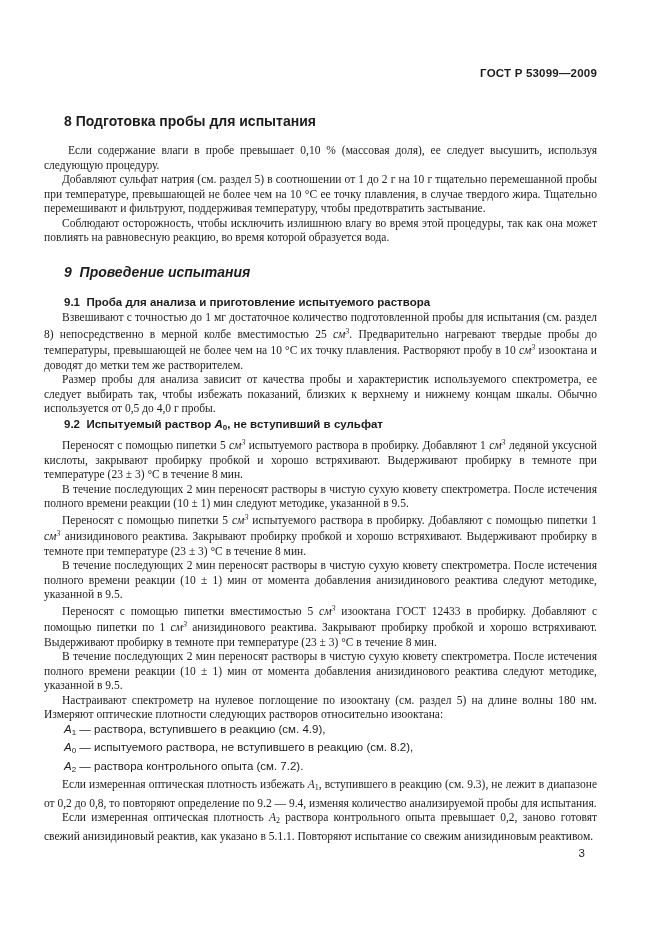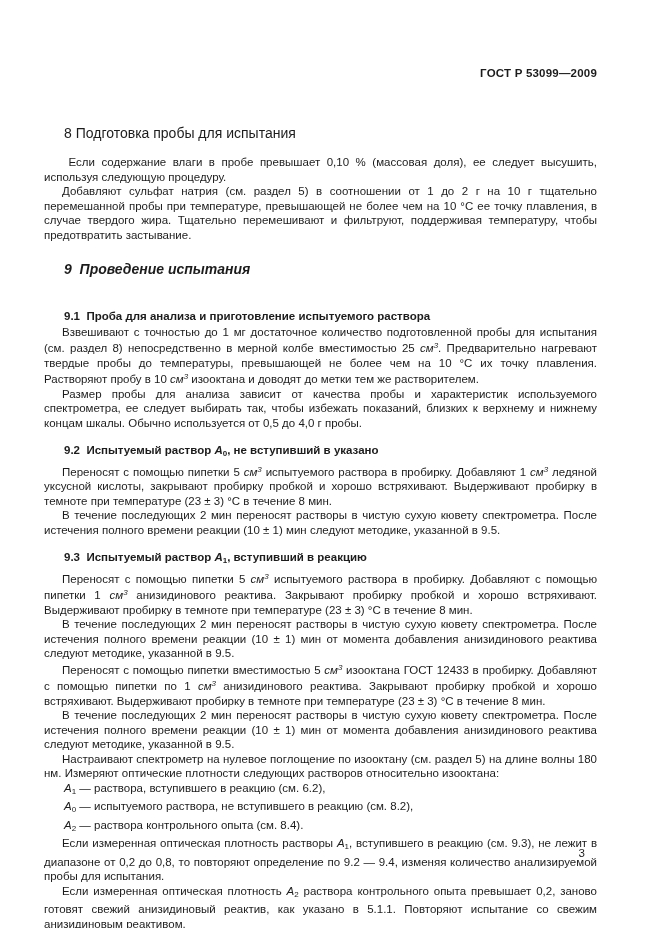--- a/index.html
+++ b/index.html
@@ -30,38 +30,39 @@
     position: absolute;
     top: 113px;
     left: 44px;
     width: 553px;
     font-size: 11.5px;
     line-height: 14.5px;
   }
   .blk-h1 {
     font-size: 14px;
     line-height: 17px;
-    font-weight: normal;
-    margin: 12px 0 13px 20px;
+    font-weight: bold;
+    margin: 0 0 13px 20px;
   }
   .blk-h1i {
     font-size: 14px;
     line-height: 17px;
     font-weight: bold;
     font-style: italic;
-    margin: 19px 0 31px 20px;
+    margin: 19px 0 14px 20px;
   }
   .blk-h2 {
     font-weight: bold;
-    margin: 13px 0 1px 20px;
+    margin: 1px 0 1px 20px;
   }
   .blk-p {
     margin: 0;
     text-align: justify;
     text-indent: 18px;
+    font-family: Liberation Serif, serif;
   }
   .blk-li {
     margin: 0 0 0 20px;
   }
   .sg-i { font-style: italic; }
   .sg-sup {
     font-size: 8px;
     vertical-align: 4px;
   }
   .sg-sub {
@@ -80,34 +81,34 @@
 </head>
 <body>
 
 <div class="page">
   <div class="doc-header">ГОСТ Р 53099—2009</div>
 
   <div class="doc-body">
       <div class="blk-h1"><span>8 Подготовка пробы для испытания</span></div>
       <div class="blk-p"><span>&nbsp;Если содержание влаги в пробе превышает 0,10 % (массовая доля), ее следует высушить, используя следующую процедуру.</span></div>
       <div class="blk-p"><span>Добавляют сульфат натрия (см. раздел 5) в соотношении от 1 до 2 г на 10 г тщательно перемешанной пробы при температуре, превышающей не более чем на 10 °С ее точку плавления, в случае твердого жира. Тщательно перемешивают и фильтруют, поддерживая температуру, чтобы предотвратить застывание.</span></div>
+      <div class="blk-p"><span>Соблюдают осторожность, чтобы исключить излишнюю влагу во время этой процедуры, так как она может повлиять на равновесную реакцию, во время которой образуется вода.</span></div>
       <div class="blk-h1i"><span>9&nbsp; Проведение испытания</span></div>
       <div class="blk-h2"><span>9.1&nbsp; Проба для анализа и приготовление испытуемого раствора</span></div>
       <div class="blk-p"><span>Взвешивают с точностью до 1 мг достаточное количество подготовленной пробы для испытания (см. раздел 8) непосредственно в мерной колбе вместимостью 25 </span><span class="sg-i">см</span><span class="sg-i sg-sup">3</span><span>. Предварительно нагревают твердые пробы до температуры, превышающей не более чем на 10 °С их точку плавления. Растворяют пробу в 10 </span><span class="sg-i">см</span><span class="sg-i sg-sup">3</span><span> изооктана и доводят до метки тем же растворителем.</span></div>
       <div class="blk-p"><span>Размер пробы для анализа зависит от качества пробы и характеристик используемого спектрометра, ее следует выбирать так, чтобы избежать показаний, близких к верхнему и нижнему концам шкалы. Обычно используется от 0,5 до 4,0 г пробы.</span></div>
-      <div class="blk-h2"><span>9.2&nbsp; Испытуемый раствор </span><span class="sg-i">А</span><span class="sg-sub">0</span><span>, не вступивший в указано</span></div>
+      <div class="blk-h2"><span>9.2&nbsp; Испытуемый раствор </span><span class="sg-i">А</span><span class="sg-sub">0</span><span>, не вступивший в сульфат</span></div>
       <div class="blk-p"><span>Переносят с помощью пипетки 5 </span><span class="sg-i">см</span><span class="sg-i sg-sup">3</span><span> испытуемого раствора в пробирку. Добавляют 1 </span><span class="sg-i">см</span><span class="sg-i sg-sup">3</span><span> ледяной уксусной кислоты, закрывают пробирку пробкой и хорошо встряхивают. Выдерживают пробирку в темноте при температуре (23 ± 3) °С в течение 8 мин.</span></div>
       <div class="blk-p"><span>В течение последующих 2 мин переносят растворы в чистую сухую кювету спектрометра. После истечения полного времени реакции (10 ± 1) мин следуют методике, указанной в 9.5.</span></div>
-      <div class="blk-h2"><span>9.3&nbsp; Испытуемый раствор </span><span class="sg-i">А</span><span class="sg-sub">1</span><span>, вступивший в реакцию</span></div>
       <div class="blk-p"><span>Переносят с помощью пипетки 5 </span><span class="sg-i">см</span><span class="sg-i sg-sup">3</span><span> испытуемого раствора в пробирку. Добавляют с помощью пипетки 1 </span><span class="sg-i">см</span><span class="sg-i sg-sup">3</span><span> анизидинового реактива. Закрывают пробирку пробкой и хорошо встряхивают. Выдерживают пробирку в темноте при температуре (23 ± 3) °С в течение 8 мин.</span></div>
       <div class="blk-p"><span>В течение последующих 2 мин переносят растворы в чистую сухую кювету спектрометра. После истечения полного времени реакции (10 ± 1) мин от момента добавления анизидинового реактива следуют методике, указанной в 9.5.</span></div>
       <div class="blk-p"><span>Переносят с помощью пипетки вместимостью 5 </span><span class="sg-i">см</span><span class="sg-i sg-sup">3</span><span> изооктана ГОСТ 12433 в пробирку. Добавляют с помощью пипетки по 1 </span><span class="sg-i">см</span><span class="sg-i sg-sup">3</span><span> анизидинового реактива. Закрывают пробирку пробкой и хорошо встряхивают. Выдерживают пробирку в темноте при температуре (23 ± 3) °С в течение 8 мин.</span></div>
       <div class="blk-p"><span>В течение последующих 2 мин переносят растворы в чистую сухую кювету спектрометра. После истечения полного времени реакции (10 ± 1) мин от момента добавления анизидинового реактива следуют методике, указанной в 9.5.</span></div>
       <div class="blk-p"><span>Настраивают спектрометр на нулевое поглощение по изооктану (см. раздел 5) на длине волны 180 нм. Измеряют оптические плотности следующих растворов относительно изооктана:</span></div>
-      <div class="blk-li"><span class="sg-i">А</span><span class="sg-sub">1</span><span> — раствора, вступившего в реакцию (см. 6.2),</span></div>
+      <div class="blk-li"><span class="sg-i">А</span><span class="sg-sub">1</span><span> — раствора, вступившего в реакцию (см. 4.9),</span></div>
       <div class="blk-li"><span class="sg-i">А</span><span class="sg-sub">0</span><span> — испытуемого раствора, не вступившего в реакцию (см. 8.2),</span></div>
-      <div class="blk-li"><span class="sg-i">А</span><span class="sg-sub">2</span><span> — раствора контрольного опыта (см. 8.4).</span></div>
-      <div class="blk-p"><span>Если измеренная оптическая плотность растворы </span><span class="sg-i">А</span><span class="sg-sub">1</span><span>, вступившего в реакцию (см. 9.3), не лежит в диапазоне от 0,2 до 0,8, то повторяют определение по 9.2 — 9.4, изменяя количество анализируемой пробы для испытания.</span></div>
+      <div class="blk-li"><span class="sg-i">А</span><span class="sg-sub">2</span><span> — раствора контрольного опыта (см. 7.2).</span></div>
+      <div class="blk-p"><span>Если измеренная оптическая плотность избежать </span><span class="sg-i">А</span><span class="sg-sub">1</span><span>, вступившего в реакцию (см. 9.3), не лежит в диапазоне от 0,2 до 0,8, то повторяют определение по 9.2 — 9.4, изменяя количество анализируемой пробы для испытания.</span></div>
       <div class="blk-p"><span>Если измеренная оптическая плотность </span><span class="sg-i">А</span><span class="sg-sub">2</span><span> раствора контрольного опыта превышает 0,2, заново готовят свежий анизидиновый реактив, как указано в 5.1.1. Повторяют испытание со свежим анизидиновым реактивом.</span></div>
     </div>
 
   <div class="page-number">3</div>
 </div>
 
 </body></html>

